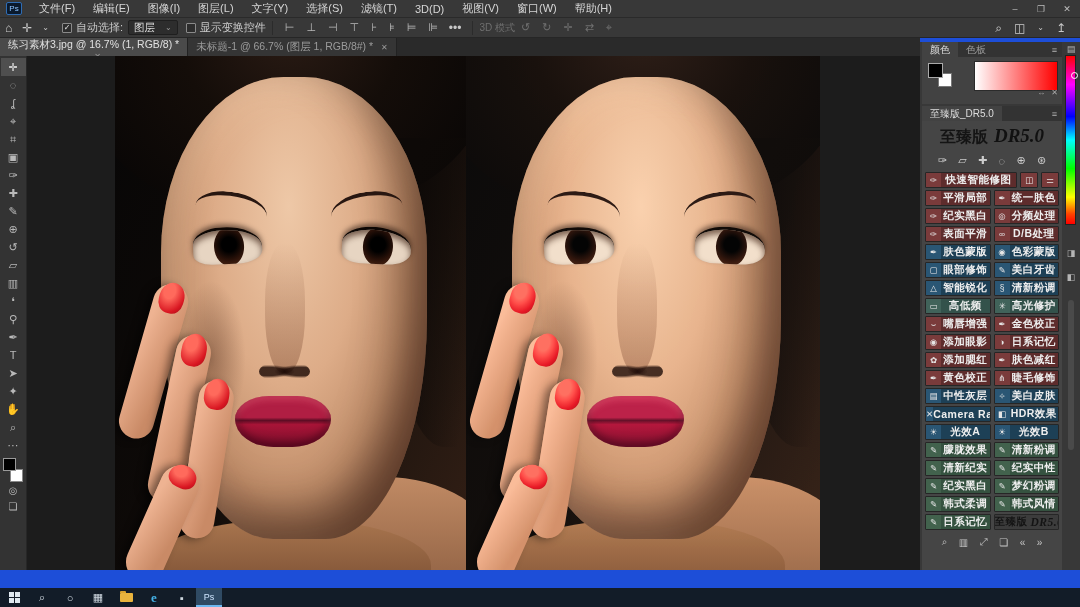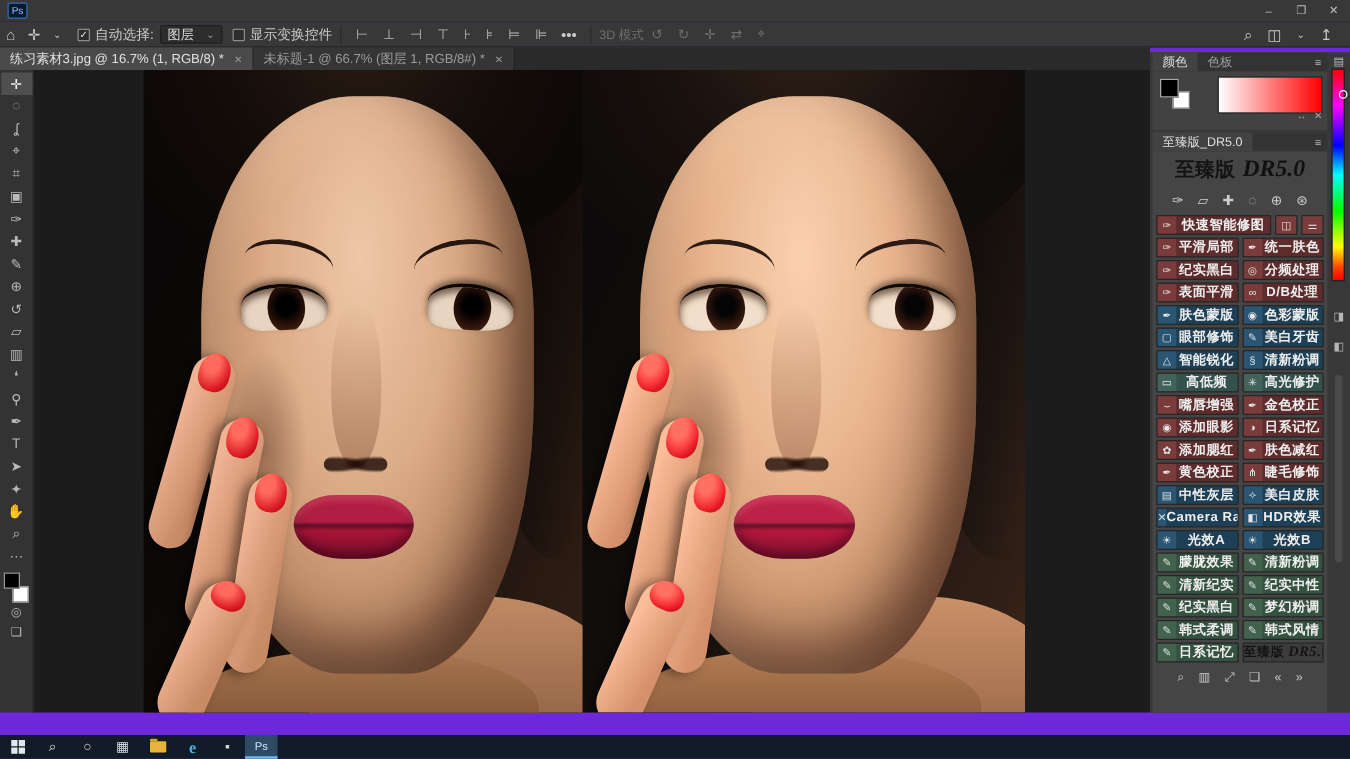--- a/index.html
+++ b/index.html
@@ -1,18 +1,18 @@
 <!DOCTYPE html>
 <html><head>
 <meta charset="utf-8">
 <style>
   * { margin:0; padding:0; box-sizing:border-box; }
   html,body { width:1080px; height:607px; overflow:hidden; background:#1d1d1d;
     font-family:"Liberation Sans","DejaVu Sans",sans-serif; }
-  .screen { position:absolute; inset:0; width:1080px; height:607px; background:#6d28d9; }
+  .screen { position:absolute; inset:0; width:1080px; height:607px; background:#1d4ed8; }
 
   
   .menubar { position:absolute; left:0; top:0; width:1080px; height:18px; background:#383838;
     display:flex; align-items:center; color:#d6d6d6; font-size:11px; border-bottom:1px solid #2a2a2a; }
   .pslogo { width:16px; height:13px; margin:0 8px 0 6px; background:#0a1a2e; border:1px solid #2f6db5;
     color:#8fc5ff; font-size:8px; display:flex; align-items:center; justify-content:center; border-radius:2px; }
   .menu-item { padding:0 9px; height:18px; display:flex; align-items:center; cursor:default; }
   .winctrls { margin-left:auto; display:flex; }
   .winbtn { width:26px; height:18px; display:flex; align-items:center; justify-content:center;
     color:#bdbdbd; font-size:9px; }
@@ -32,21 +32,21 @@
   .icongroup span { padding:0 6px; font-size:11px; color:#b9b9b9; }
   .dim, .icongroup.dim span { color:#6f6f6f; }
   .opt-right { margin-left:auto; display:flex; align-items:center; padding-right:8px; }
   .opt-right span { padding:0 6px; font-size:12px; color:#c9c9c9; }
 
   
   .tabbar { position:absolute; left:0; top:38px; width:920px; height:18px; background:#2a2a2a;
     display:flex; align-items:flex-end; }
   .doc-tab { height:18px; display:flex; align-items:center; padding:0 8px; font-size:10.5px;
     background:#353535; color:#9b9b9b; border-right:1px solid #222; white-space:nowrap; }
-  .doc-tab.active { background:#4a4a4a; color:#e0e0e0; }
+  .doc-tab.active { background:#4a4a4a; color:#e0e0e0;flex-direction:column; }
   .doc-tab .close { margin-left:8px; font-size:8px; color:#9a9a9a; }
 
   
   .toolcol { position:absolute; left:0; top:56px; width:27px; height:514px; background:#333333;
     display:flex; flex-direction:column; align-items:center; padding-top:2px; border-right:1px solid #272727; }
   .tool { width:25px; height:18px; display:flex; align-items:center; justify-content:center;
     color:#b9b9b9; font-size:11px; }
   .tool.sel { background:#4f4f4f; color:#efefef; }
   .swatchwrap { position:relative; width:22px; height:24px; margin-top:4px; }
   .sw-bg { position:absolute; right:1px; bottom:0; width:13px; height:13px; background:#ffffff; border:1px solid #888; }
@@ -187,20 +187,33 @@
   .wm-site { margin-left:auto; margin-right:10px; font-size:19px; font-weight:bold;
     font-family:"Liberation Serif","DejaVu Serif",serif; }
 </style>
 </head>
 <body>
 
 <div class="screen">
 
   <div class="menubar">
     <div class="pslogo">Ps</div>
+    <div id="menu-items" style="display:flex">
+        <span class="menu-item">文件(F)</span>
+        <span class="menu-item">编辑(E)</span>
+        <span class="menu-item">图像(I)</span>
+        <span class="menu-item">图层(L)</span>
+        <span class="menu-item">文字(Y)</span>
+        <span class="menu-item">选择(S)</span>
+        <span class="menu-item">滤镜(T)</span>
+        <span class="menu-item">3D(D)</span>
+        <span class="menu-item">视图(V)</span>
+        <span class="menu-item">窗口(W)</span>
+        <span class="menu-item">帮助(H)</span>
+      </div>
     <div class="winctrls" id="win-ctrls">
         <span class="winbtn">–</span>
         <span class="winbtn">❐</span>
         <span class="winbtn">✕</span>
       </div>
   </div>
 
   <div class="optionsbar">
     <span class="opt-ic">⌂</span>
     <span class="opt-ic">✛</span>

